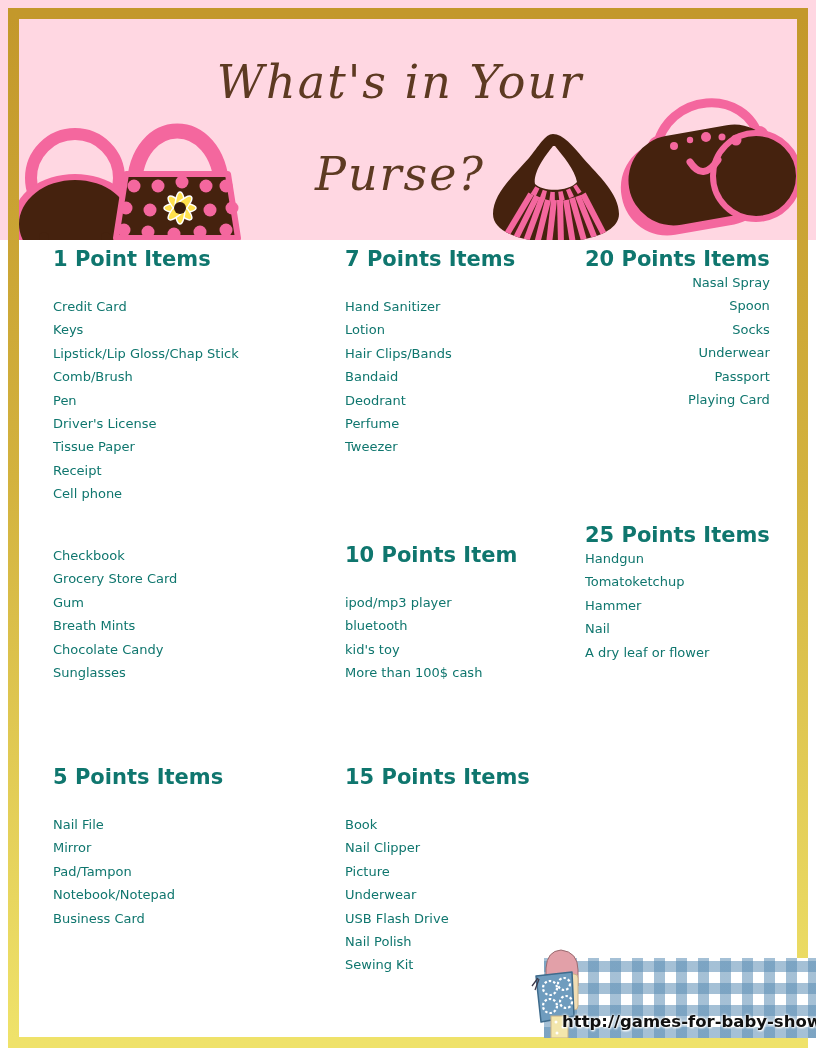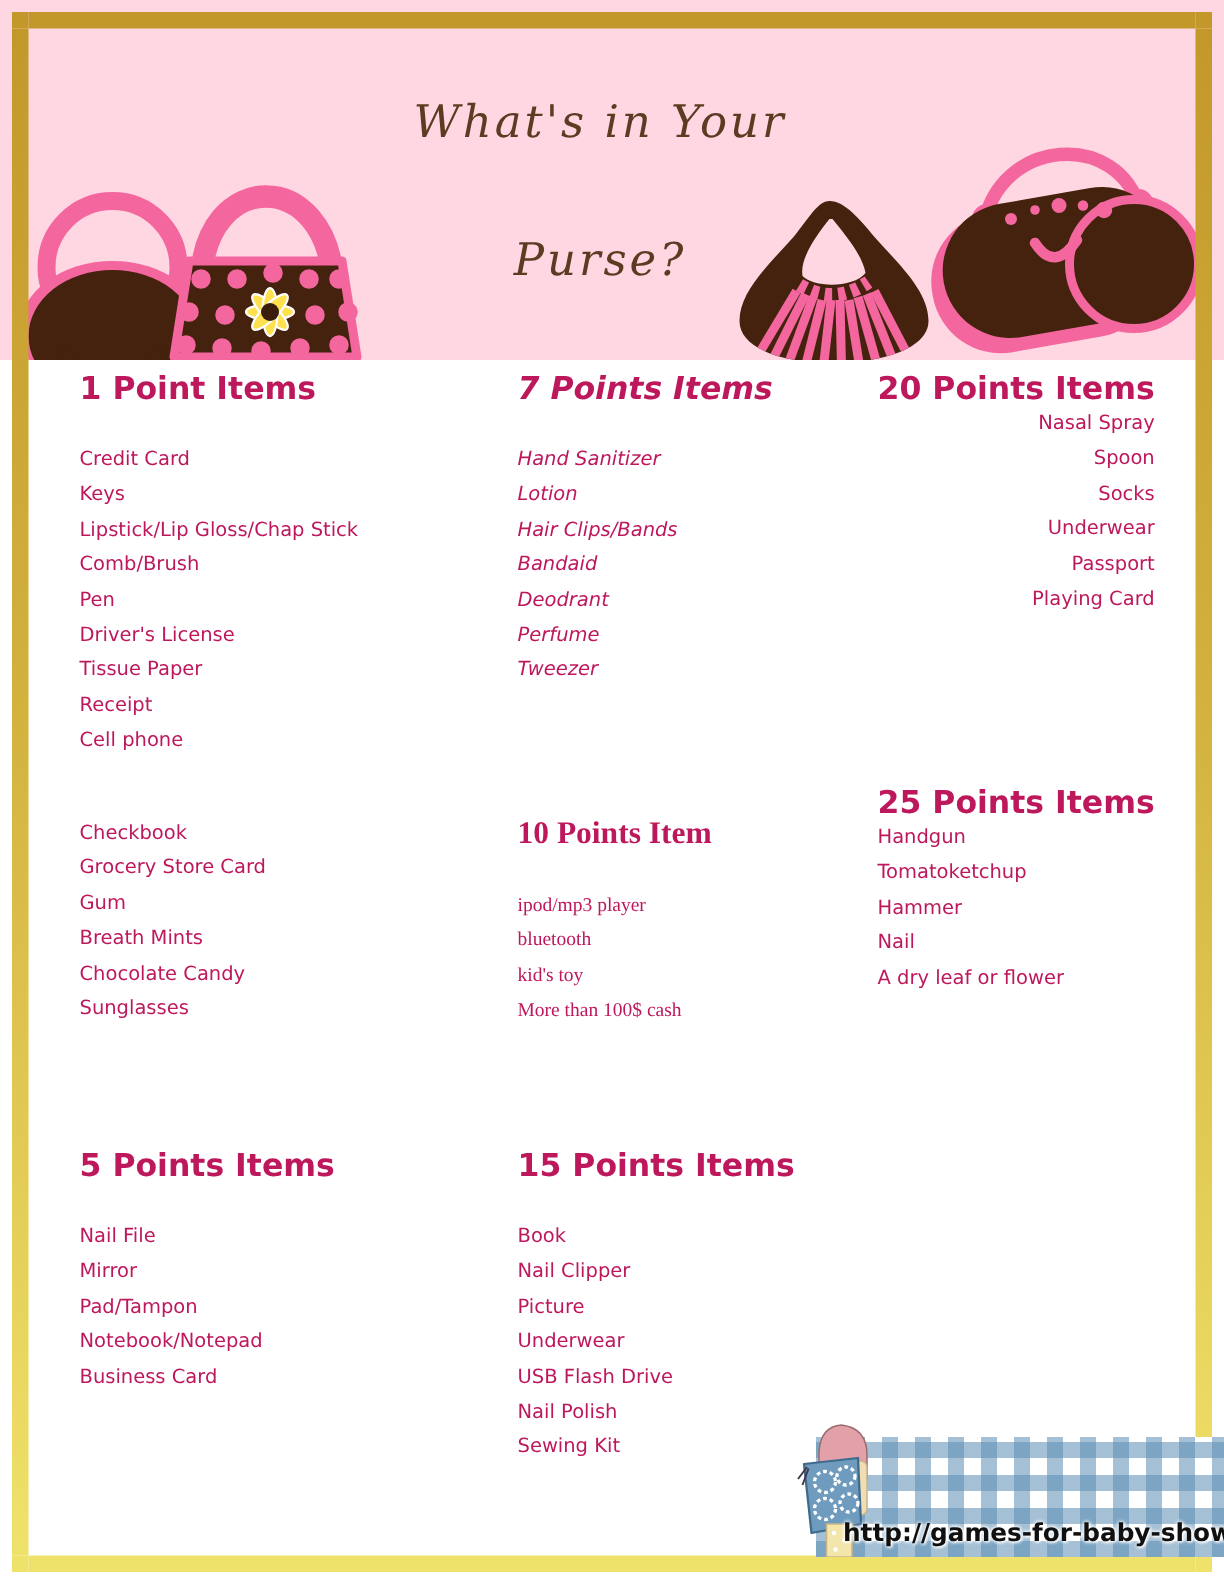--- a/index.html
+++ b/index.html
@@ -10,44 +10,44 @@
   }
   
   .header{
     position:absolute; left:0; top:0; width:816px; height:240px;
     background:#FFD7E2; overflow:hidden; z-index:1;
   }
   .title{
     position:absolute; left:400px; top:36px; transform:translateX(-50%);
     text-align:center; color:#5D3A22;
     font-family:"DejaVu Serif", serif; font-style:italic;
-    font-size:30px; line-height:92px; letter-spacing:2px; white-space:nowrap;
+    font-size:46px; line-height:92px; letter-spacing:2px; white-space:nowrap;
     z-index:3;
   }
   .purse{position:absolute;}
   
   .gold-frame{
     position:absolute; left:8px; top:8px; right:8px; bottom:8px;
     border:11px solid;
     border-image:linear-gradient(180deg,#C3982B 0%, #D3B23E 45%, #EFE26A 100%) 1;
     pointer-events:none; z-index:20;
   }
   
-  .section{position:absolute; z-index:5; color:#be185d;}
+  .section{position:absolute; z-index:5; color:#0f766e;}
   .section h2{
     margin:0 0 24px 0; font-size:21px; line-height:23px;
     font-weight:bold; white-space:nowrap;
   }
   .section.nogap h2{margin-bottom:0;}
   .section .item{font-size:13px; line-height:23.4px; white-space:nowrap;}
   .s0{left:53px;  top:248px;}
-  .s1{left:345px; top:248px;font-style:italic;}
+  .s1{left:345px; top:248px;}
   .s2{left:585px; top:248px;text-align:right;}
   .s3{left:53px;  top:544px;}
-  .s4{left:345px; top:544px;font-family:Liberation Serif, serif;}
+  .s4{left:345px; top:544px;}
   .s5{left:585px; top:524px;}
   .s6{left:53px;  top:766px;}
   .s7{left:345px; top:766px;}
   
   .gingham{
     position:absolute; left:544px; top:958px; right:0; height:80px;
     background-color:#ffffff;
     background-image:
       repeating-linear-gradient(90deg, rgba(91,141,180,0.55) 0 11px, transparent 11px 22px),
       repeating-linear-gradient(0deg,  rgba(91,141,180,0.55) 0 11px, transparent 11px 22px);

